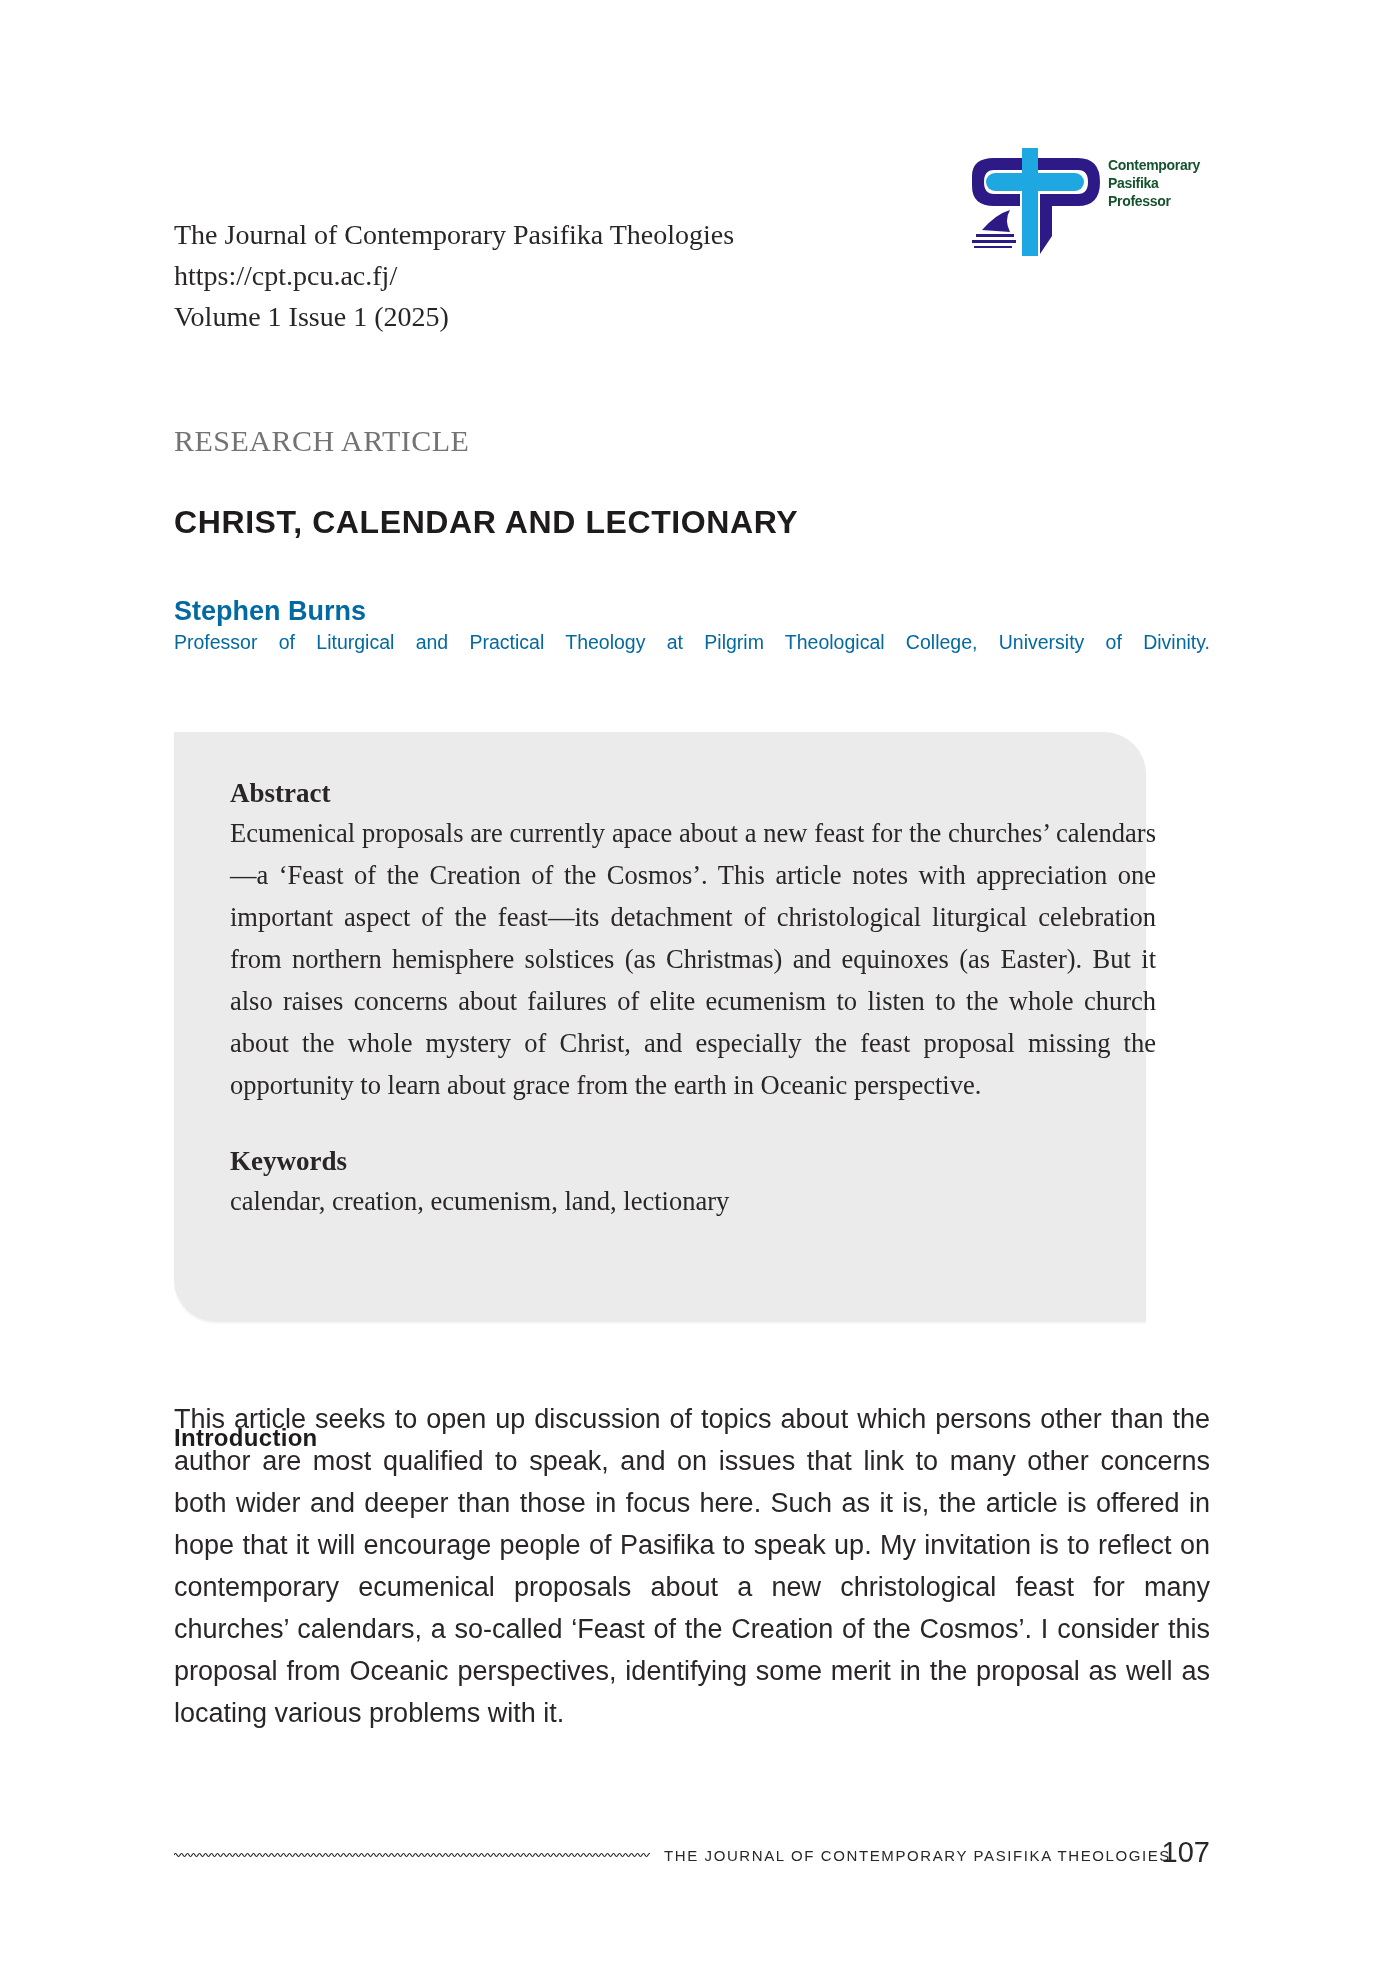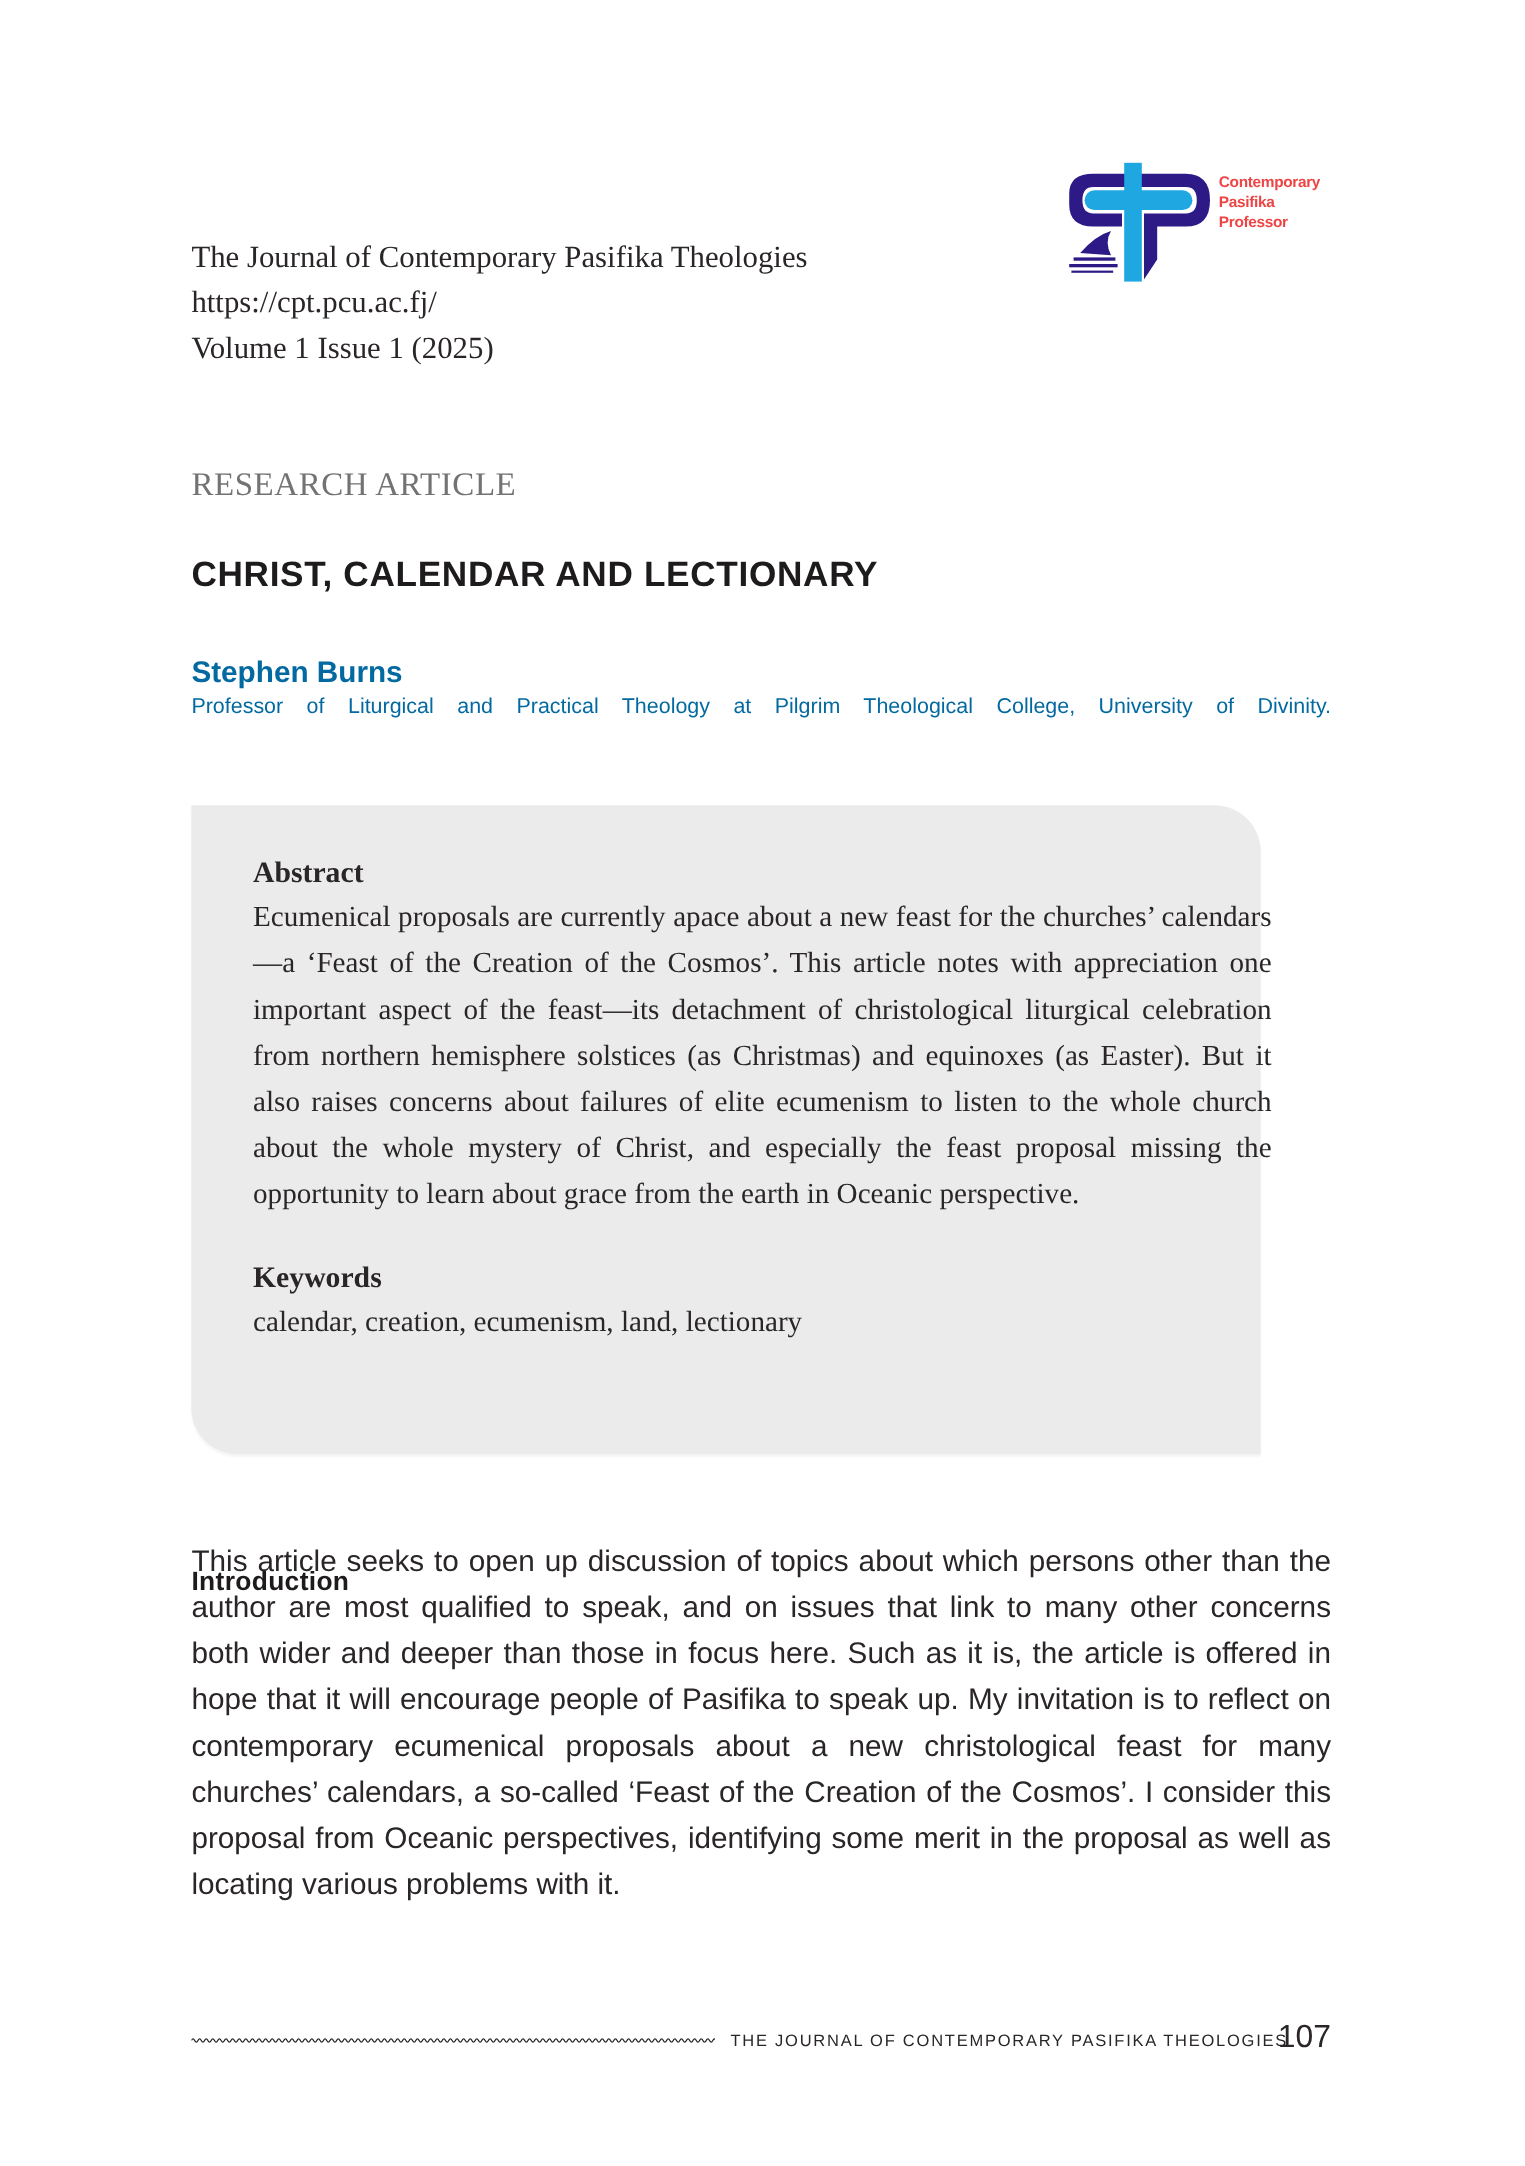--- a/index.html
+++ b/index.html
@@ -2,21 +2,21 @@
 <html><head>
   <meta charset="utf-8">
   <style>
     html, body { margin: 0; padding: 0; background: #ffffff; }
     body { width: 1386px; height: 1969px; position: relative; overflow: hidden; color: #231f20; }
 
     .journal-info { position: absolute; left: 174px; top: 214px; font-family: "Liberation Serif", serif; font-size: 28px; line-height: 41px; color: #2a2627; }
     .journal-info div { white-space: nowrap; }
 
     .logo { position: absolute; left: 960px; top: 146px; width: 260px; height: 112px; }
-    .logo-text { position: absolute; left: 148px; top: 10px; font-family: "Liberation Sans", sans-serif; font-weight: bold; font-size: 14px; line-height: 18px; color: #ef4444; letter-spacing: -0.3px; }
+    .logo-text { position: absolute; left: 148px; top: 10px; font-family: "Liberation Sans", sans-serif; font-weight: bold; font-size: 14px; line-height: 18px; color: #14532d; letter-spacing: -0.3px; }
 
     .article-type { position: absolute; left: 174px; top: 424px; font-family: Liberation Serif, serif; font-size: 30px; letter-spacing: 0.5px; color: #737373; }
     .article-title { position: absolute; left: 174px; top: 504px; font-family: "Liberation Sans", sans-serif; font-weight: bold; font-size: 32px; letter-spacing: 0.6px; color: #1e1b1c; }
 
     .author-block { position: absolute; left: 174px; top: 594px; width: 1036px; font-family: Liberation Sans, sans-serif; color: #0369a1; }
     .author-name { font-weight: bold; font-size: 27px; line-height: 34px; }
     .author-affil { font-size: 19.5px; line-height: 29px; text-align: justify; text-align-last: justify; }
     .author-email { font-size: 19.5px; line-height: 29px; }
 
     .abstract-box { position: absolute; left: 174px; top: 732px; width: 972px; height: 590px; background: #ebebeb; border-radius: 0 42px 0 42px; box-shadow: 0 2px 2px rgba(0,0,0,0.04); }

